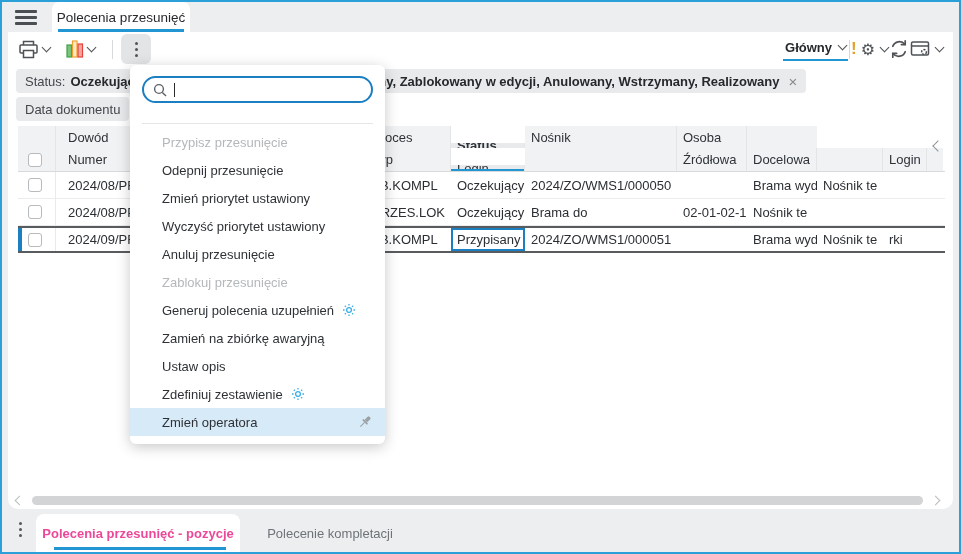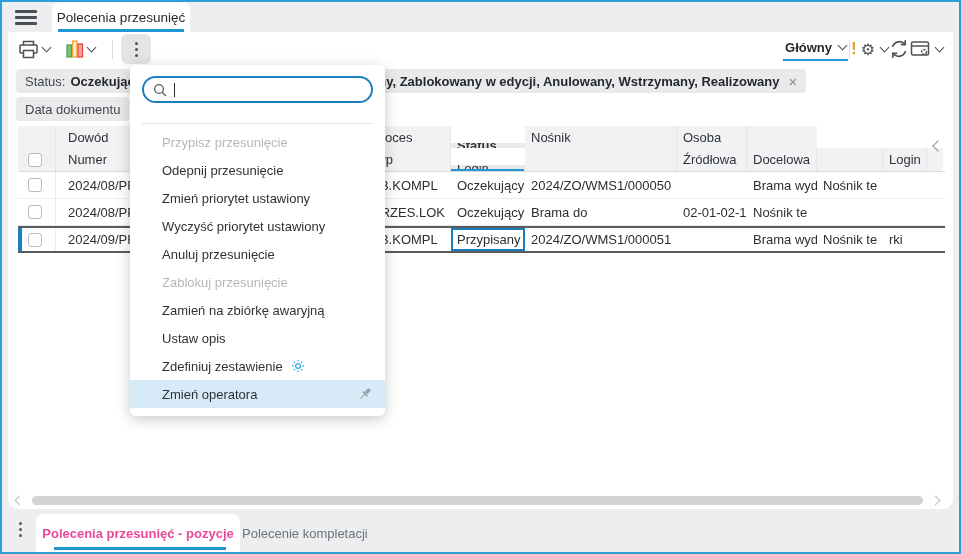--- a/index.html
+++ b/index.html
@@ -61,21 +61,21 @@
   .hthumb { position:absolute; left:18px; right:24px; top:1px; height:9px; background:#d2d4d6; border-radius:5px; cursor:pointer; }
   .sv-chev { position:absolute; top:2px; width:7px; height:7px; border-left:1.6px solid #b9bcbe; border-bottom:1.6px solid #b9bcbe; cursor:pointer; }
   .sv-chev.l { left:2px; transform:rotate(45deg); }
   .sv-chev.r { right:8px; transform:rotate(225deg); }
   
   .bottombar { position:absolute; left:0; right:0; bottom:0; height:43px; background:#eceef0; }
   .bkebab { position:absolute; left:17px; top:13px; display:flex; flex-direction:column; gap:3px; cursor:pointer; }
   .bkebab i { width:3px; height:3px; border-radius:50%; background:#54575a; }
   .btab { position:absolute; left:34px; top:5px; width:204px; height:38px; background:#fff; border-radius:8px 8px 0 0; display:flex; align-items:center; justify-content:center; font-weight:bold; color:#ec4899; cursor:pointer; }
   .btab::after { content:''; position:absolute; left:18px; right:14px; bottom:2px; height:3px; background:#2196d3; }
-  .btab2 { position:absolute; left:240px; top:5px; width:176px; height:38px; display:flex; align-items:center; color:#6e7377; cursor:pointer; }
+  .btab2 { position:absolute; left:240px; top:5px; width:176px; height:38px; display:flex; align-items:center; justify-content:center; color:#6e7377; cursor:pointer; }
   
   .menu { position:absolute; left:128px; top:63px; width:255px; background:#fff; border-radius:6px; box-shadow:0 3px 14px rgba(0,0,0,.22); z-index:50; padding-bottom:8px; }
   .msearch { margin:11px 12px 0 12px; height:27px; border:2px solid #1b7fc2; border-radius:14px; display:flex; align-items:center; padding:0 9px; gap:7px; }
   .caret { width:1px; height:14px; background:#2b2b2b; }
   .mdivider { margin:20px 12px 0 12px; height:1px; background:#e3e5e7; }
   .mlist { padding-top:4px; }
   .mitem { height:28px; display:flex; align-items:center; padding-left:32px; position:relative; color:#2e3236; cursor:pointer; white-space:nowrap;text-align:right; }
   .mitem.disabled { color:#b4b8bb; cursor:default; }
   .mitem.highlight { background:#d7eaf7; }
   .spark { margin-left:8px; display:inline-flex; }
@@ -294,20 +294,29 @@
       <div class="mitem">
           <span>Wyczyść priorytet ustawiony</span>
         </div>
       <div class="mitem">
           <span>Anuluj przesunięcie</span>
         </div>
       <div class="mitem disabled">
           <span>Zablokuj przesunięcie</span>
         </div>
       <div class="mitem">
+        <span>Generuj polecenia uzupełnień</span>
+        <span class="spark">
+          <svg width="14" height="14" viewBox="0 0 14 14" fill="none" stroke="#3daee9" stroke-width="1.3">
+            <circle cx="7" cy="7" r="2.4"></circle>
+            <path d="M7 1v1.6M7 11.4V13M1 7h1.6M11.4 7H13M2.8 2.8l1.1 1.1M10.1 10.1l1.1 1.1M11.2 2.8l-1.1 1.1M3.9 10.1l-1.1 1.1"></path>
+          </svg>
+        </span>
+      </div>
+      <div class="mitem">
           <span>Zamień na zbiórkę awaryjną</span>
         </div>
       <div class="mitem">
           <span>Ustaw opis</span>
         </div>
       <div class="mitem">
         <span>Zdefiniuj zestawienie</span>
         <span class="spark">
           <svg width="14" height="14" viewBox="0 0 14 14" fill="none" stroke="#3daee9" stroke-width="1.3">
             <circle cx="7" cy="7" r="2.4"></circle>

